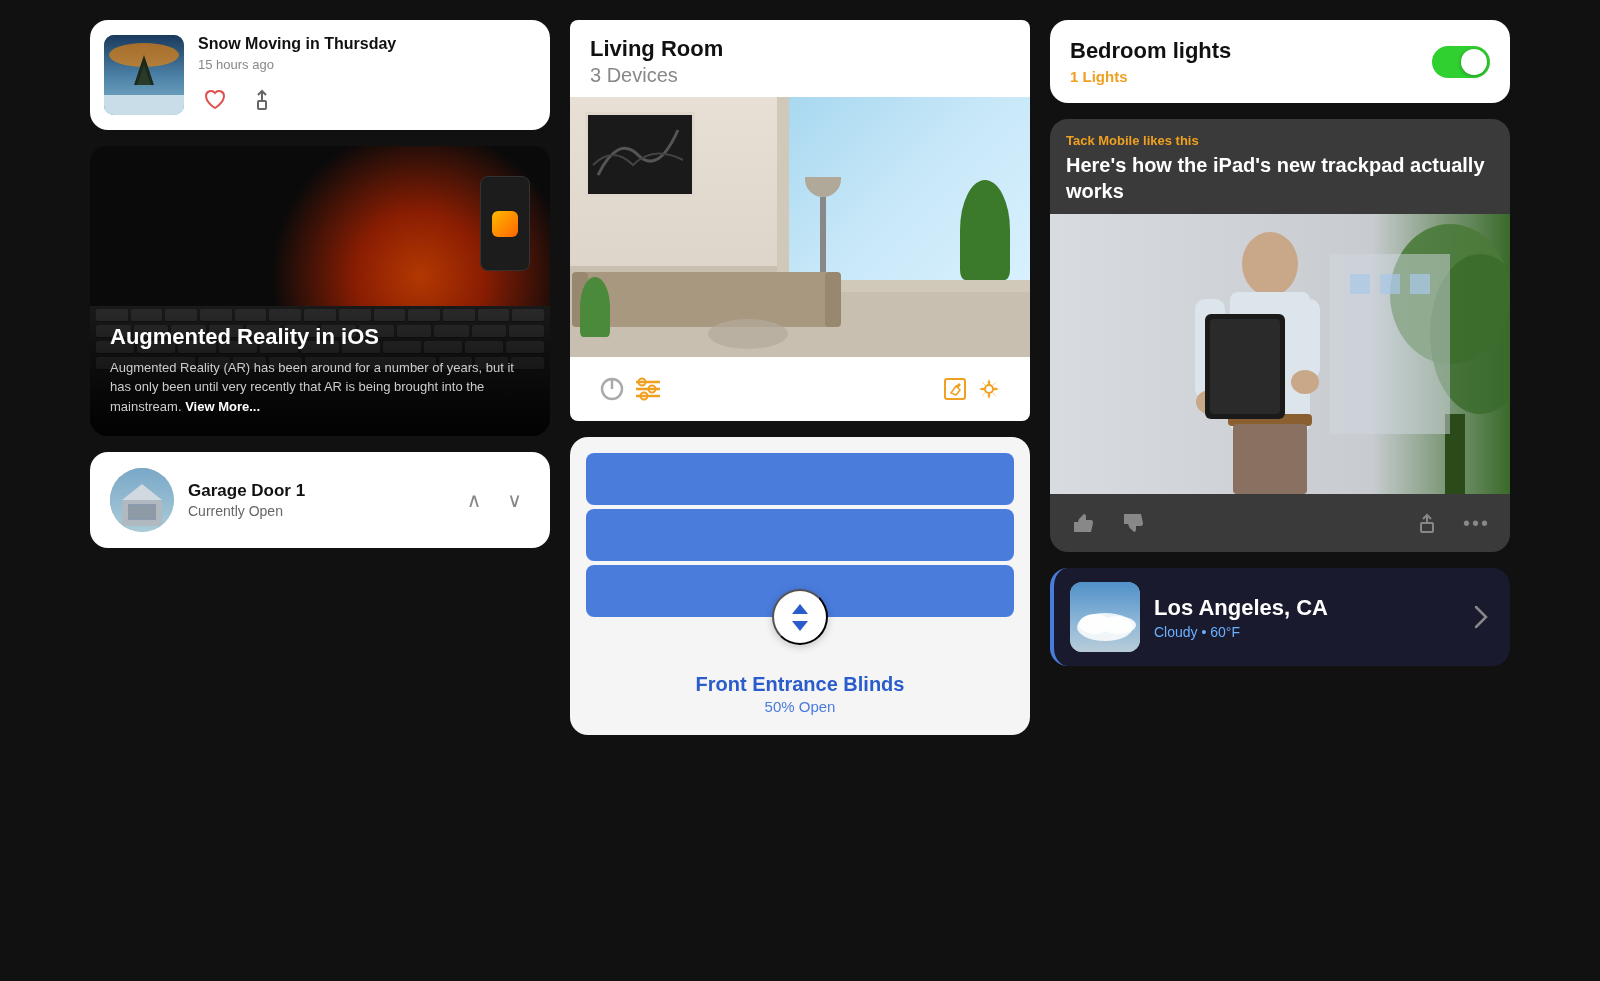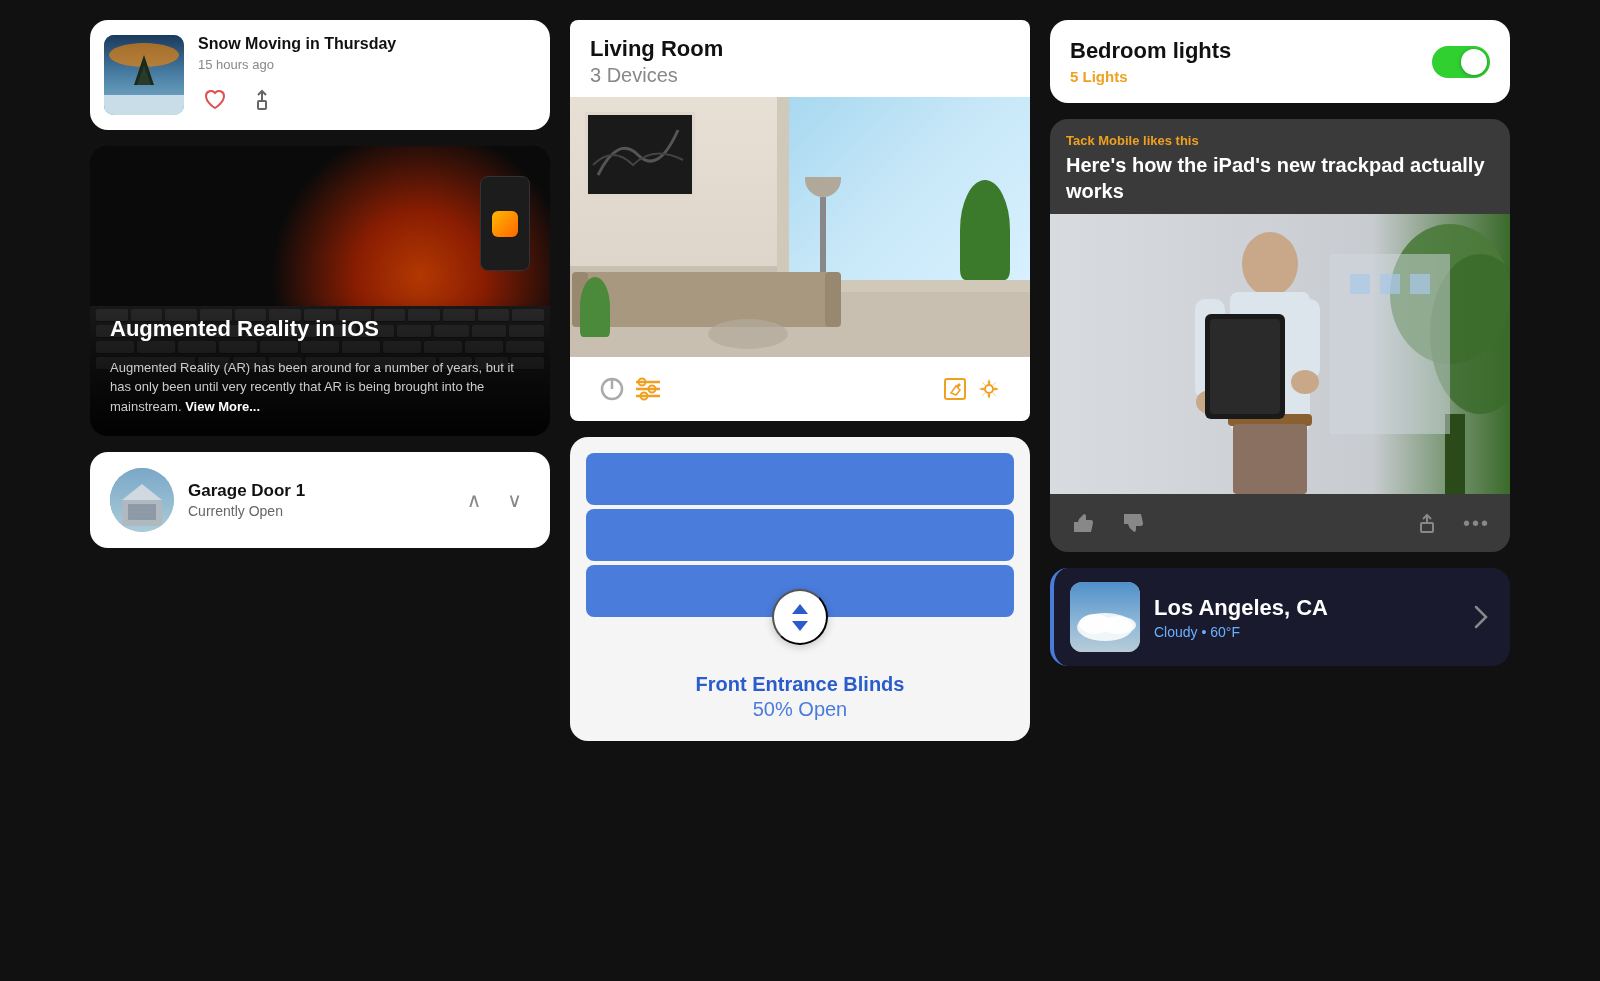--- a/index.html
+++ b/index.html
@@ -100,21 +100,21 @@
       left: 0;
       right: 0;
       padding: 20px;
       background: linear-gradient(to top, rgba(0,0,0,0.9) 0%, rgba(0,0,0,0) 100%);
     }
 
     .macbook-article .title {
       font-size: 22px;
       font-weight: 700;
       color: #fff;
-      margin-bottom: 16px;
+      margin-bottom: 8px;
     }
 
     .macbook-article .date {
       font-size: 13px;
       color: #4ab8d8;
       font-weight: 600;
       margin-bottom: 8px;
     }
 
     .macbook-article .body {
@@ -277,21 +277,21 @@
       margin-top: 12px;
     }
 
     .blinds-footer .name {
       font-size: 20px;
       font-weight: 700;
       color: #2a5ccc;
     }
 
     .blinds-footer .pct {
-      font-size: 20px;
+      font-size: 15px;
       color: #4a7cdc;
       margin-top: 2px;
     }
 
     
     .bedroom-card {
       background: #fff;
       border-radius: 18px;
       padding: 18px 20px;
       display: flex;
@@ -844,21 +844,21 @@
     </div>
   </div>
 
 </div>
 
 <div class="column" style="max-width:460px;">
 
   <div class="bedroom-card card">
     <div class="bedroom-left">
       <div class="title">Bedroom lights</div>
-      <div class="subtitle">5 Lights</div>
+      <div class="subtitle">1 Lights</div>
     </div>
     <div class="toggle"></div>
   </div>
 
   <div class="trackpad-card card-dark">
     <div class="trackpad-header">
       <div class="source">Tack Mobile likes this</div>
       <div class="title">Here's how the iPad's new trackpad actually works</div>
     </div>
     <div class="trackpad-img">

